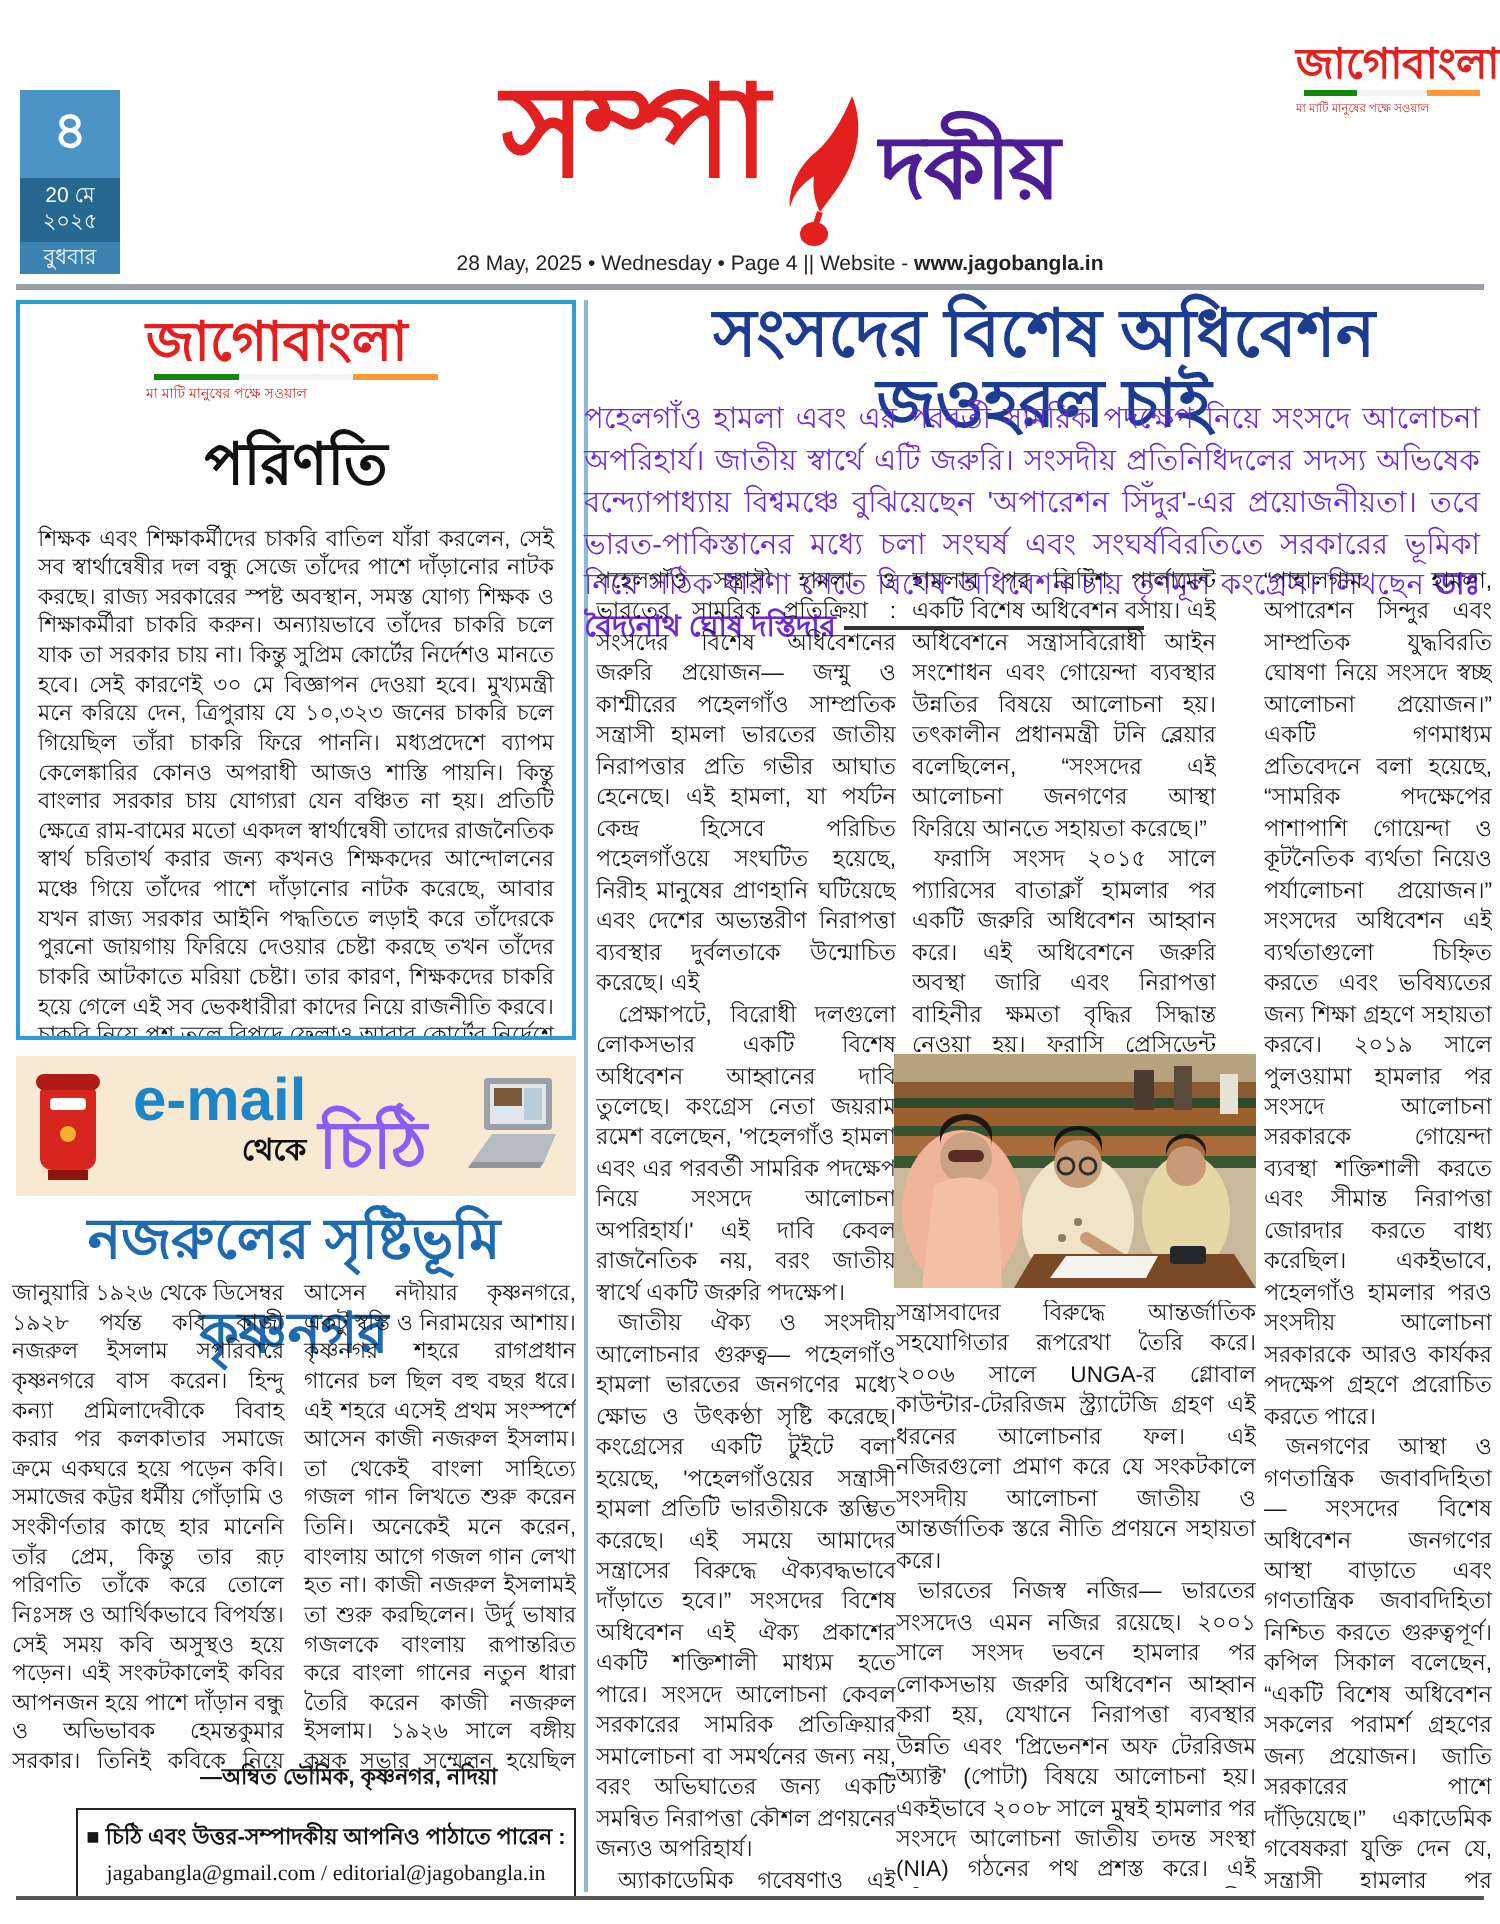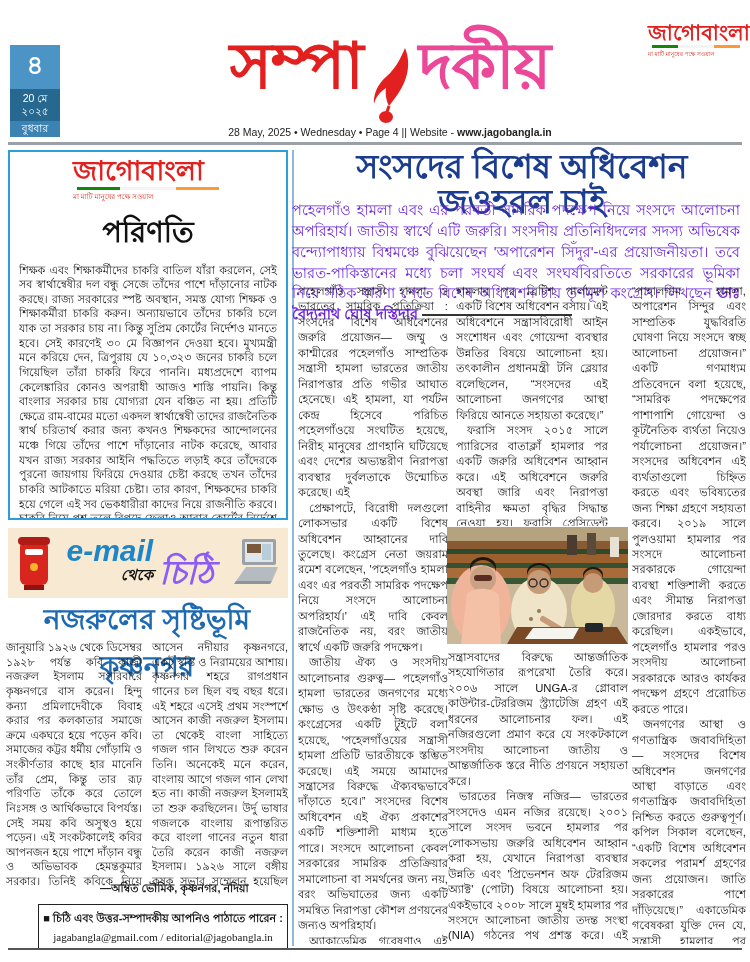--- a/index.html
+++ b/index.html
@@ -9,39 +9,39 @@
     font-family:"Liberation Sans","DejaVu Sans",sans-serif;
   }
   .abs{position:absolute;}
   
   .pagebox{left:10px;top:45px;width:50px;height:92px;display:flex;flex-direction:column;text-align:center;color:#fff;}
   .pagebox .num{background:#4d94c6;height:44px;font-size:26px;font-weight:bold;display:flex;align-items:center;justify-content:center;}
   .pagebox .date{background:#26688f;height:32px;font-size:10.5px;line-height:1.25;display:flex;flex-direction:column;align-items:center;justify-content:center;}
   .pagebox .weekday{background:#3c82b3;height:16px;font-size:10.5px;display:flex;align-items:center;justify-content:center;}
   .masthead{left:150px;top:38px;width:480px;height:86px;display:flex;align-items:flex-end;justify-content:center;gap:2px;}
   .masthead .m-red{color:#e1201f;font-size:64px;font-weight:800;letter-spacing:-1px;}
-  .masthead .m-blue{color:#ec4899;font-size:64px;font-weight:800;letter-spacing:-1px;}
+  .masthead .m-blue{color:#4c1d95;font-size:44px;font-weight:800;letter-spacing:-1px;}
   .dateline{left:150px;top:126px;width:480px;text-align:center;font-size:10.5px;color:#222;}
   .dateline b{font-weight:bold;}
   .brandbox{width:96px;text-align:left;}
   .brand-name{color:#e1201f;font-weight:800;line-height:1;}
   .brandbox .brand-name{font-size:21px;}
   .tricolor{height:2.5px;margin:2px 4px 1px;background:linear-gradient(90deg,#138808 0 30%,#f4f4f4 30% 70%,#ff9933 70%);}
   .brand-tag{font-size:5.8px;color:#d42a1e;white-space:nowrap;}
   .brand-topright{left:648px;top:22px;}
   .hdr-rule{left:8px;top:142px;width:734px;height:3px;background:#9aa0a6;}
   
   .edbox{left:8px;top:150px;width:280px;height:370px;border:2px solid #2d9fd8;box-sizing:border-box;padding:6px 9px;overflow:hidden;}
   .edbox .brandbox{margin:0 auto;width:150px;}
   .edbox .brand-name{font-size:27px;}
   .edbox .brand-tag{font-size:7px;}
   .ed-title{text-align:center;font-size:29px;font-weight:800;color:#111;margin:6px 0 5px;}
   .ed-body{font-size:11px;line-height:1.33;text-align:justify;}
   
-  .emailbox{left:8px;top:528px;width:280px;height:70px;background:#f8e9d2;display:flex;align-items:center;justify-content:space-between;padding:4px 6px;box-sizing:border-box;font-style:italic;}
+  .emailbox{left:8px;top:528px;width:280px;height:70px;background:#f8e9d2;display:flex;align-items:center;justify-content:space-between;padding:4px 6px;box-sizing:border-box;}
   .email-words{display:flex;align-items:flex-end;gap:6px;}
   .email-en{color:#1d86c8;font-size:30px;font-weight:800;line-height:.8;}
   .email-theke{font-size:15px;font-weight:bold;color:#111;}
   .email-chithi{font-size:33px;font-weight:800;color:#8b5cf6;line-height:.9;}
   .email-stack{display:flex;flex-direction:column;align-items:flex-end;}
   
   .letter-title{left:4px;top:598px;width:286px;text-align:center;font-size:28px;font-weight:800;color:#1e6ab0;}
   .letter-body{left:6px;top:640px;width:282px;height:262px;column-count:2;column-gap:10px;column-fill:auto;font-size:11px;line-height:1.33;text-align:justify;overflow:hidden;}
   .letter-body p{margin:0;}
   .letter-sig{font-weight:bold;text-align:left;margin-top:2px !important;}

